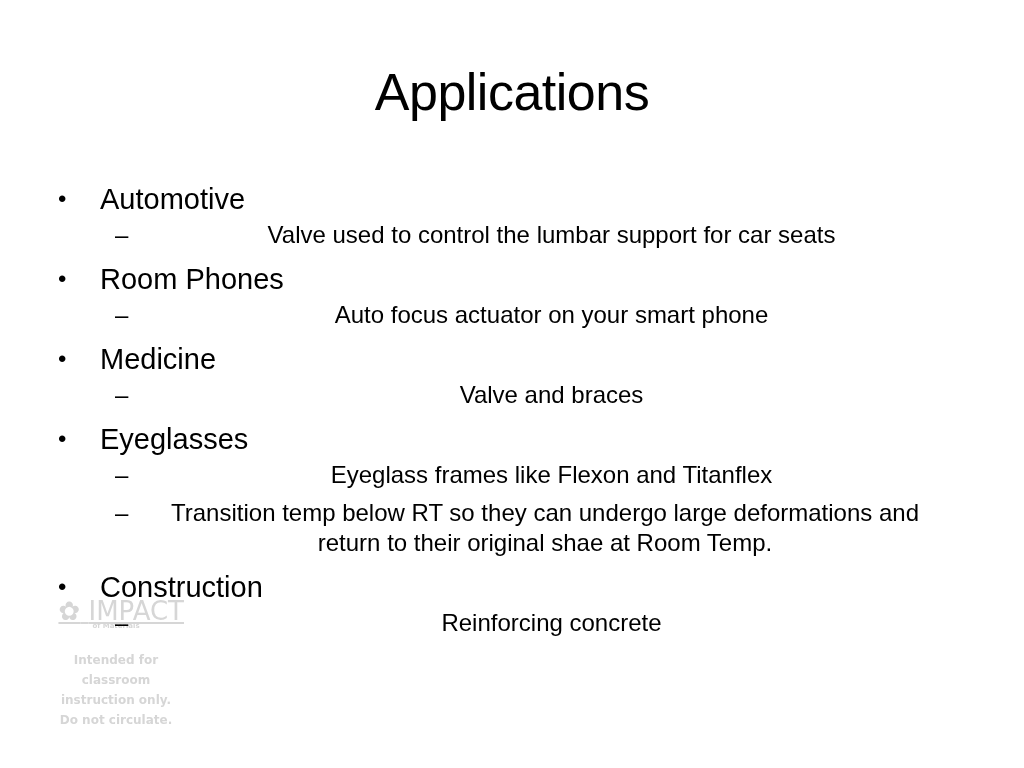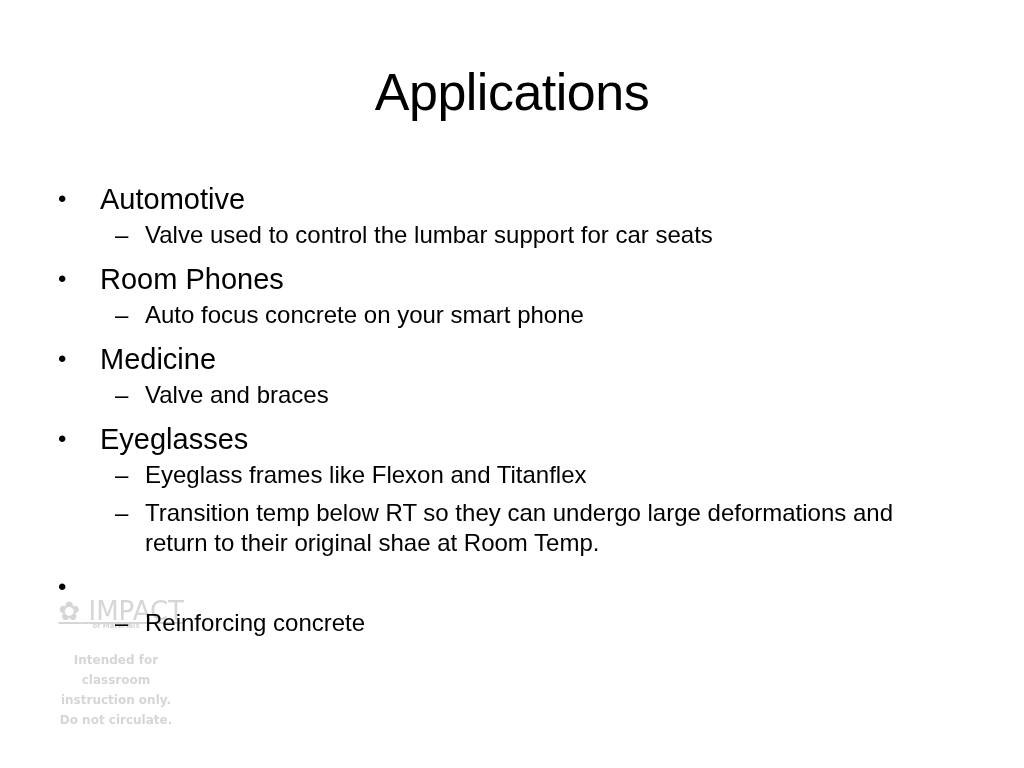--- a/index.html
+++ b/index.html
@@ -9,21 +9,21 @@
   }
   .title {
     position: absolute; top: 62px; left: 0; width: 1024px; text-align: center;
     font-size: 52px; font-weight: normal; letter-spacing: -0.5px;
   }
   .content { position: absolute; top: 178px; left: 58px; width: 900px; }
   .l1 { position: relative; padding-left: 42px; font-size: 29px; line-height: 42px; height: 42px; }
   .l1 .bullet { position: absolute; left: 0; top: 0; font-size: 24px; }
   .l2 { position: relative; padding-left: 87px; font-size: 24px; line-height: 30px; margin-bottom: 8px; }
   .l2 .dash { position: absolute; left: 57px; top: 0; }
-  .l2 .text { display: block; }
+  .l2 .text { display: block; text-align: center; }
   .watermark {
     position: absolute; left: 48px; top: 596px; width: 136px; text-align: center;
     color: #d6d6d6; font-family: "DejaVu Sans", sans-serif; font-weight: bold;
   }
   .wm-logo { font-size: 26px; font-weight: normal; letter-spacing: 0px; text-align: right; padding-left: 6px; text-decoration: underline; }
   .wm-sub { font-size: 7px; margin-top: -4px; margin-bottom: 20px; }
   .wm-note { font-size: 12px; line-height: 20px; }
 </style>
 </head>
 <body>
@@ -54,21 +54,21 @@
       <span class="dash">–</span>
       <span class="text">Valve used to control the lumbar support for car seats</span>
     </div>
 
     <div class="l1">
       <span class="bullet">•</span>
       <span>Room Phones</span>
     </div>
     <div class="l2">
       <span class="dash">–</span>
-      <span class="text">Auto focus concrete on your smart phone</span>
+      <span class="text">Auto focus actuator on your smart phone</span>
     </div>
 
     <div class="l1">
       <span class="bullet">•</span>
       <span>Medicine</span>
     </div>
     <div class="l2">
       <span class="dash">–</span>
       <span class="text">Valve and braces</span>
     </div>
@@ -81,19 +81,20 @@
       <span class="dash">–</span>
       <span class="text">Eyeglass frames like Flexon and Titanflex</span>
     </div>
     <div class="l2" style="width:800px;">
       <span class="dash">–</span>
       <span class="text">Transition temp below RT so they can undergo large deformations and return to their original shae at Room Temp.</span>
     </div>
 
     <div class="l1">
       <span class="bullet">•</span>
+      <span>Construction</span>
     </div>
     <div class="l2">
       <span class="dash">–</span>
       <span class="text">Reinforcing concrete</span>
     </div>
   </div>
 </div>
 
 </body></html>

